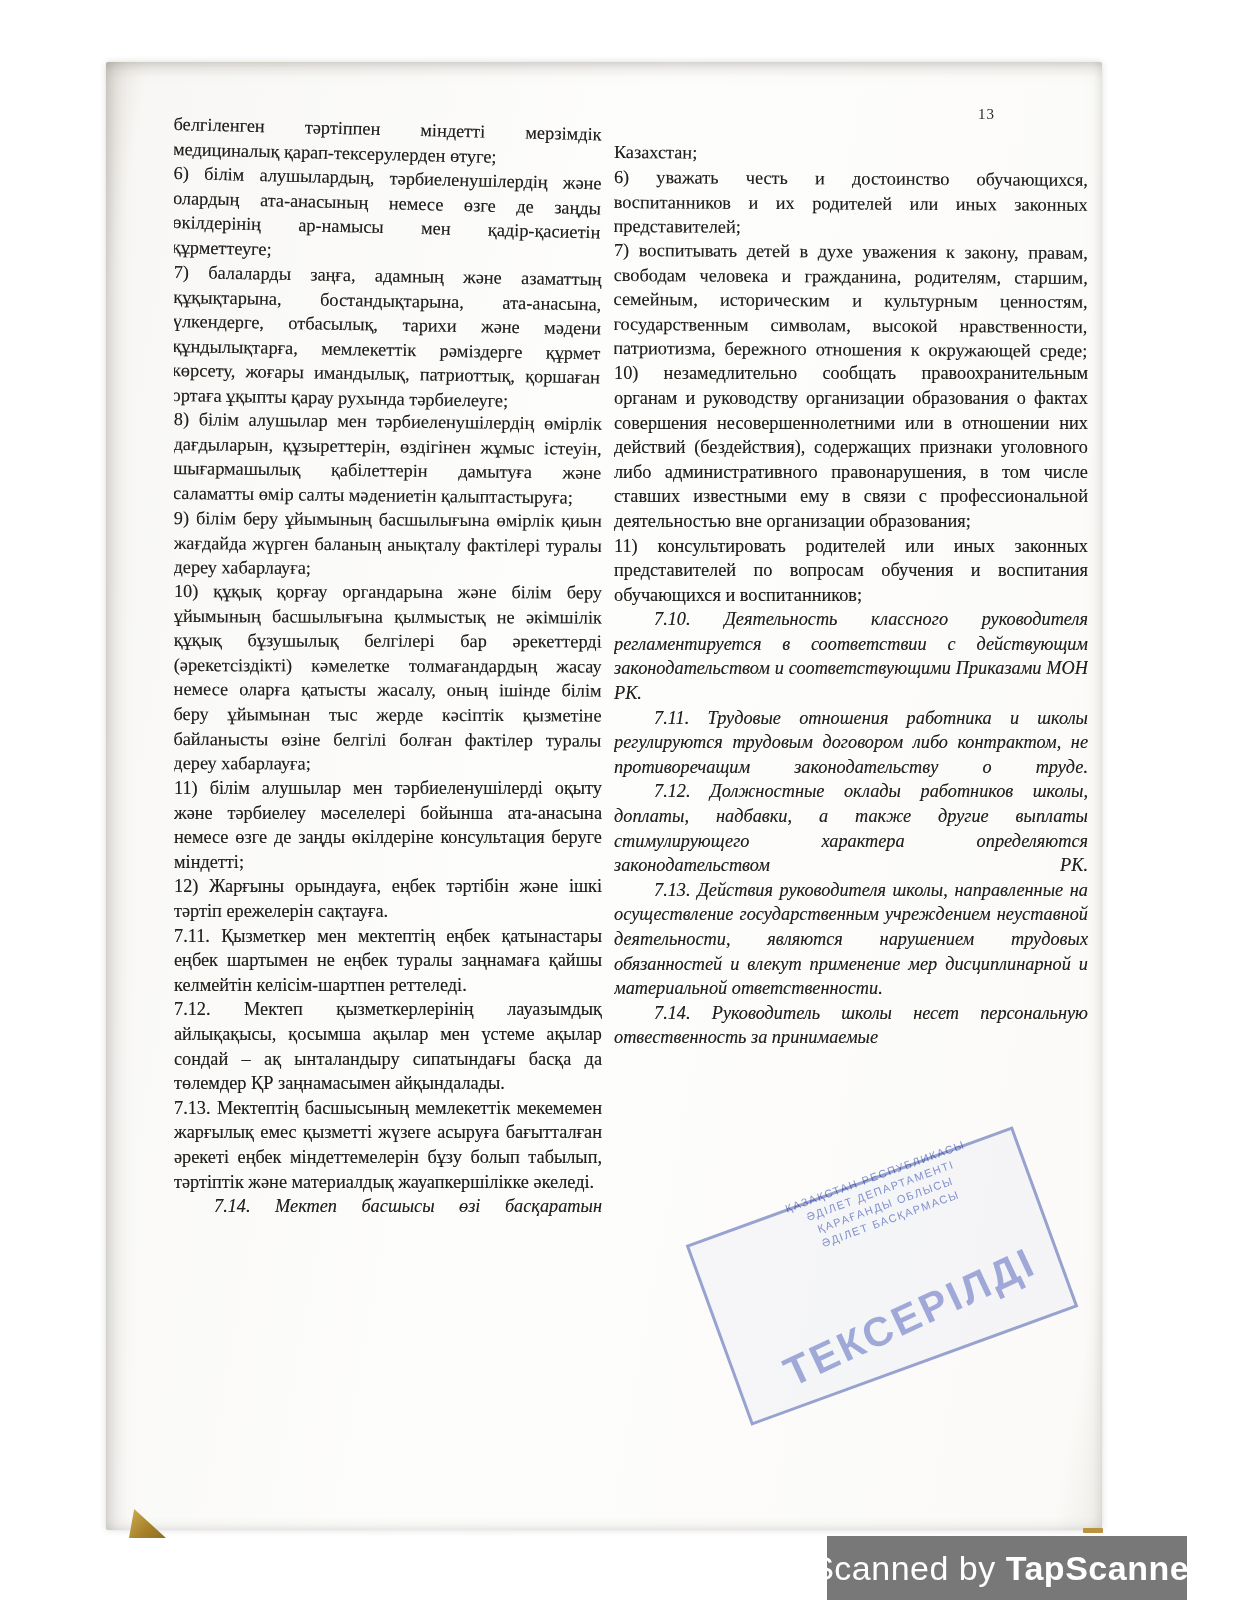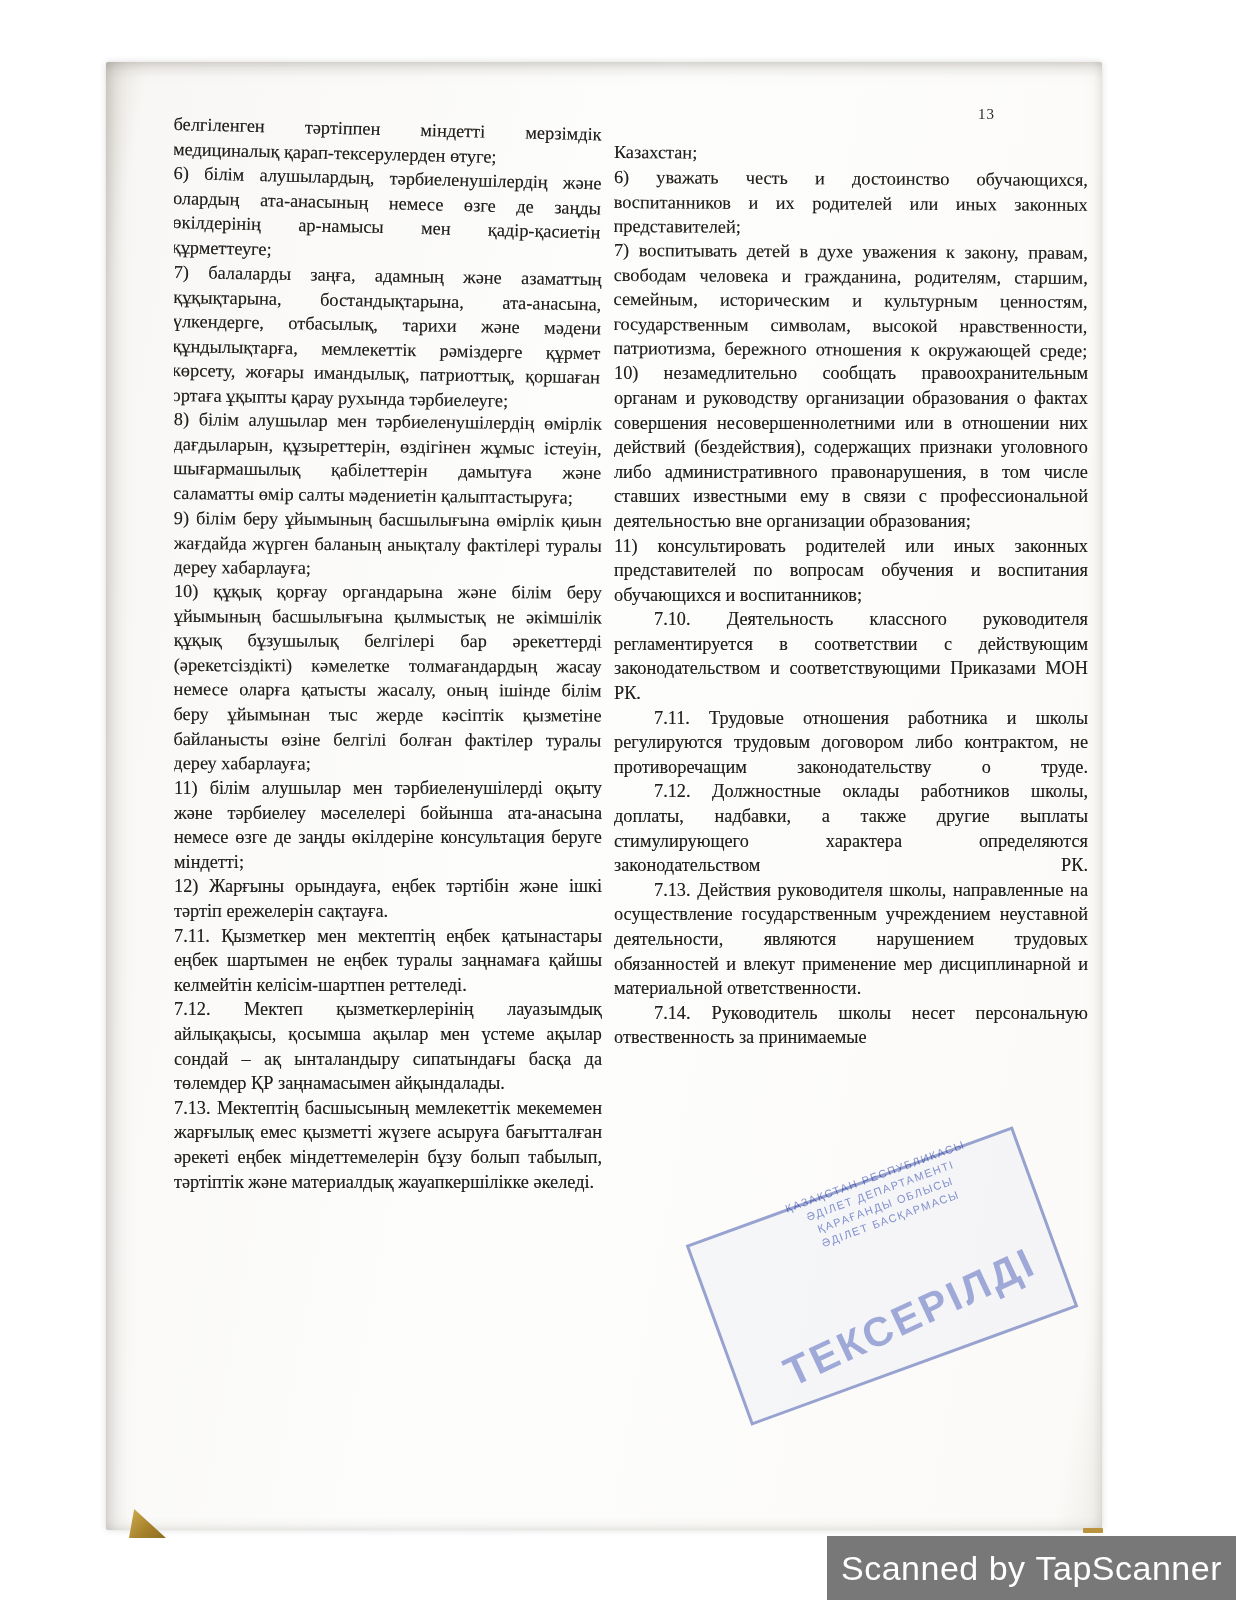--- a/index.html
+++ b/index.html
@@ -17,21 +17,21 @@
                     inset 0 -10px 14px -12px rgba(140,130,118,.30);
          border-radius:2px;}
 
   .page-number{position:absolute;left:872px;top:44px;font-size:15px;color:#2b2a27;
                letter-spacing:1px;}
 
   
   .col{position:absolute;text-align:justify;color:#211f1c;font-size:18.3px;line-height:24.6px;
        text-shadow:0 0 .5px rgba(45,42,38,.55);overflow:hidden;}
   .col p{margin:0;}
-  .col .ind{text-indent:40px;}
+  .col .ind{text-indent:40px;font-style:italic;}
   .col .jl{text-align-last:justify;}
   .col-left{left:68px;top:50px;width:428px;height:1395px;}
   .col-right{left:508px;top:78px;width:474px;height:1385px;}
 
   
   .col-left p:nth-child(1),.col-left p:nth-child(2){transform:rotate(1.4deg);transform-origin:0 0;}
   .col-left p:nth-child(3){transform:rotate(1deg);transform-origin:0 0;}
   .col-left p:nth-child(4){transform:rotate(.65deg);transform-origin:0 0;}
   .col-left p:nth-child(5){transform:rotate(.4deg);transform-origin:0 0;}
   .col-left p:nth-child(6){transform:rotate(.2deg);transform-origin:0 0;}
@@ -53,25 +53,25 @@
              color:rgba(92,112,196,.55);mix-blend-mode:multiply;}
 
   
   .fold{position:absolute;left:129px;top:1509px;width:37px;height:29px;
         background:linear-gradient(135deg,#cfae52 0%,#a8832c 55%,#8c6c20 100%);
         clip-path:polygon(14% 0,100% 100%,0 100%);}
   .edge-mark{position:absolute;left:1083px;top:1528px;width:20px;height:5px;
              background:#b9933e;border-radius:1px;}
 
   
-  .tap-bar{position:absolute;left:827px;top:1536px;width:409px;height:64px;
+  .tap-bar{position:absolute;left:827px;top:1536px;width:360px;height:64px;
            background:#787878;color:#ffffff;display:flex;align-items:center;justify-content:center;
            font-family:"Liberation Sans",sans-serif;font-size:34px;letter-spacing:.5px;
            white-space:pre;}
-  .tap-bar b{font-weight:400;}
+  .tap-bar b{font-weight:700;}
 </style>
 </head>
 <body>
 
 <div class="canvas">
 
   <div class="paper">
     <div class="page-number">13</div>
 
     <div class="col col-left">
@@ -79,20 +79,21 @@
         <p>6) білім алушылардың, тәрбиеленушілердің және олардың ата-анасының немесе өзге де заңды өкілдерінің ар-намысы мен қадір-қасиетін құрметтеуге;</p>
         <p>7) балаларды заңға, адамның және азаматтың құқықтарына, бостандықтарына, ата-анасына, үлкендерге, отбасылық, тарихи және мәдени құндылықтарға, мемлекеттік рәміздерге құрмет көрсету, жоғары имандылық, патриоттық, қоршаған ортаға ұқыпты қарау рухында тәрбиелеуге;</p>
         <p>8) білім алушылар мен тәрбиеленушілердің өмірлік дағдыларын, құзыреттерін, өздігінен жұмыс істеуін, шығармашылық қабілеттерін дамытуға және саламатты өмір салты мәдениетін қалыптастыруға;</p>
         <p>9) білім беру ұйымының басшылығына өмірлік қиын жағдайда жүрген баланың анықталу фактілері туралы дереу хабарлауға;</p>
         <p>10) құқық қорғау органдарына және білім беру ұйымының басшылығына қылмыстық не әкімшілік құқық бұзушылық белгілері бар әрекеттерді (әрекетсіздікті) кәмелетке толмағандардың жасау немесе оларға қатысты жасалу, оның ішінде білім беру ұйымынан тыс жерде кәсіптік қызметіне байланысты өзіне белгілі болған фактілер туралы дереу хабарлауға;</p>
         <p>11) білім алушылар мен тәрбиеленушілерді оқыту және тәрбиелеу мәселелері бойынша ата-анасына немесе өзге де заңды өкілдеріне консультация беруге міндетті;</p>
         <p>12) Жарғыны орындауға, еңбек тәртібін және ішкі тәртіп ережелерін сақтауға.</p>
         <p>7.11. Қызметкер мен мектептің еңбек қатынастары еңбек шартымен не еңбек туралы заңнамаға қайшы келмейтін келісім-шартпен реттеледі.</p>
         <p>7.12. Мектеп қызметкерлерінің лауазымдық айлықақысы, қосымша ақылар мен үстеме ақылар сондай – ақ ынталандыру сипатындағы басқа да төлемдер ҚР заңнамасымен айқындалады.</p>
         <p>7.13. Мектептің басшысының мемлекеттік мекемемен жарғылық емес қызметті жүзеге асыруға бағытталған әрекеті еңбек міндеттемелерін бұзу болып табылып, тәртіптік және материалдық жауапкершілікке әкеледі.</p>
+        <p class="ind jl">7.14. Мектеп басшысы өзі басқаратын</p>
       </div>
 
     <div class="col col-right">
         <p>Казахстан;</p>
         <p>6) уважать честь и достоинство обучающихся, воспитанников и их родителей или иных законных представителей;</p>
         <p class="jl">7) воспитывать детей в духе уважения к закону, правам, свободам человека и гражданина, родителям, старшим, семейным, историческим и культурным ценностям, государственным символам, высокой нравственности, патриотизма, бережного отношения к окружающей среде;</p>
         <p>10) незамедлительно сообщать правоохранительным органам и руководству организации образования о фактах совершения несовершеннолетними или в отношении них действий (бездействия), содержащих признаки уголовного либо административного правонарушения, в том числе ставших известными ему в связи с профессиональной деятельностью вне организации образования;</p>
         <p>11) консультировать родителей или иных законных представителей по вопросам обучения и воспитания обучающихся и воспитанников;</p>
         <p class="ind">7.10. Деятельность классного руководителя регламентируется в соответствии с действующим законодательством и соответствующими Приказами МОН РК.</p>
         <p class="ind jl">7.11. Трудовые отношения работника и школы регулируются трудовым договором либо контрактом, не противоречащим законодательству о труде.</p>

